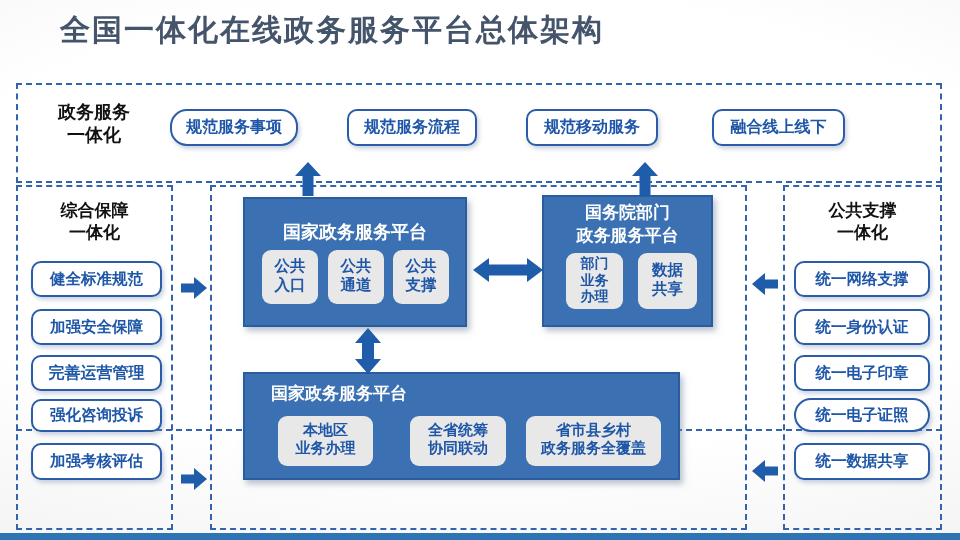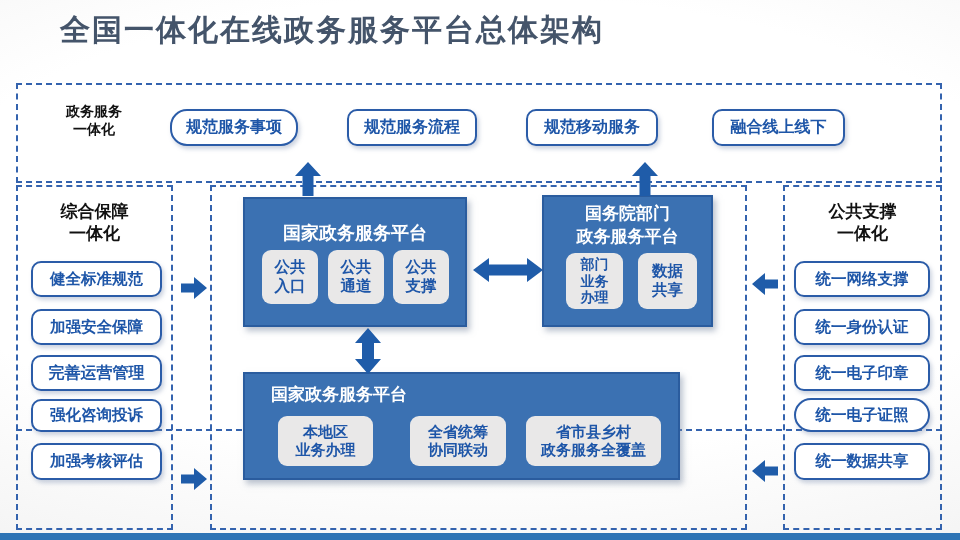--- a/index.html
+++ b/index.html
@@ -1,19 +1,19 @@
 <!DOCTYPE html>
 <html><head>
 <meta charset="utf-8">
 <style>
   html,body{margin:0;padding:0;}
   .slide{
     position:relative;width:960px;height:540px;overflow:hidden;
     background:radial-gradient(ellipse 130% 95% at 50% 42%, #ffffff 45%, #e9e9e9 100%);
-    font-family:Liberation Sans, sans-serif;
+    font-family:Liberation Mono, monospace;
   }
   .page-title{
     position:absolute;left:60px;top:10px;font-size:30px;font-weight:bold;
     color:#44546A;letter-spacing:2px;white-space:nowrap;
   }
   .dashed{position:absolute;border:2px dashed #3463AE;box-sizing:border-box;}
   .hline{position:absolute;border-top:2px dashed #3463AE;height:0;}
   .sec-label{
     position:absolute;font-weight:bold;color:#111111;text-align:center;
     white-space:pre-line;line-height:1.3;
@@ -47,21 +47,21 @@
 <div class="slide">
 
   <div class="page-title">全国一体化在线政务服务平台总体架构</div>
 
   <div class="dashed" style="left:16px;top:83px;width:926px;height:100px;"></div>
   <div class="dashed" style="left:16px;top:185px;width:157px;height:345px;"></div>
   <div class="dashed" style="left:210px;top:185px;width:537px;height:345px;"></div>
   <div class="dashed" style="left:783px;top:185px;width:159px;height:345px;"></div>
   <div class="hline" style="left:16px;top:429px;width:926px;"></div>
 
-  <div class="sec-label" style="left:28px;top:102px;width:132px;font-size:14px;">政务服务
+  <div class="sec-label" style="left:28px;top:102px;width:132px;font-size:18px;">政务服务
 一体化</div>
   <div class="pill" style="left:170px;top:109px;width:128px;height:37px;font-size:16px;border-radius:17px;">规范服务事项</div>
   <div class="pill" style="left:347px;top:109px;width:130px;height:37px;font-size:16px;">规范服务流程</div>
   <div class="pill" style="left:526px;top:109px;width:132px;height:37px;font-size:16px;">规范移动服务</div>
   <div class="pill" style="left:712px;top:109px;width:133px;height:37px;font-size:16px;">融合线上线下</div>
 
   <div class="sec-label" style="left:16px;top:201px;width:157px;font-size:17px;">综合保障
 一体化</div>
   <div class="pill" style="left:31px;top:309px;width:131px;height:36px;font-size:15.5px;">加强安全保障</div>
   <div class="pill" style="left:31px;top:261px;width:131px;height:36px;font-size:15.5px;">健全标准规范</div>

